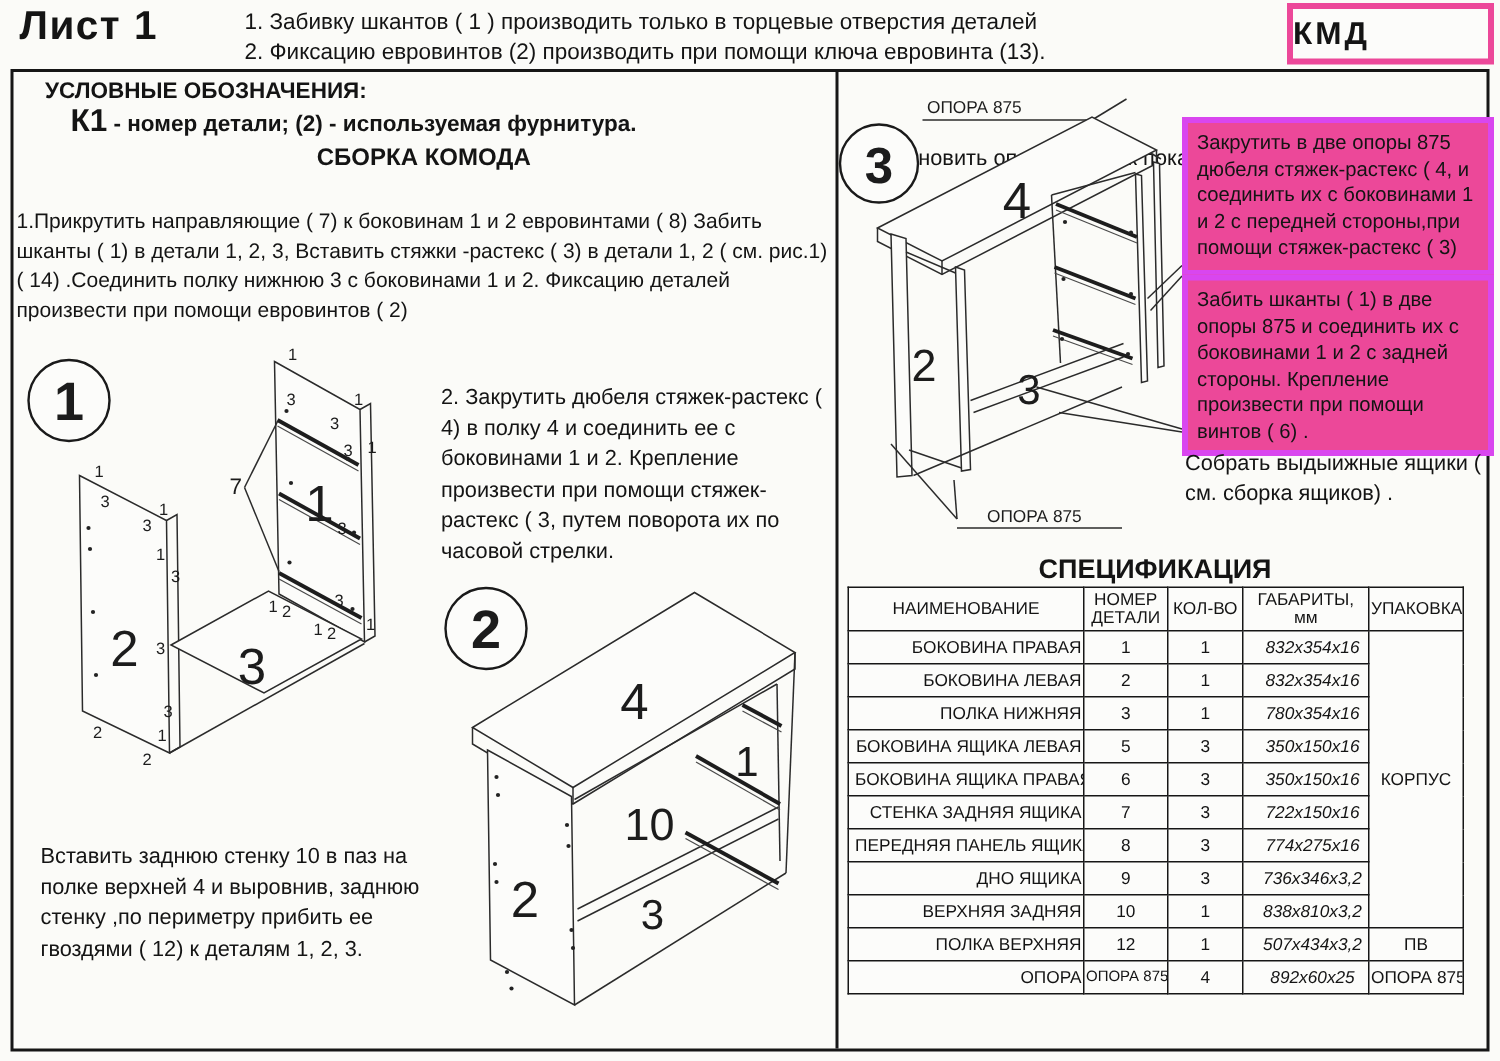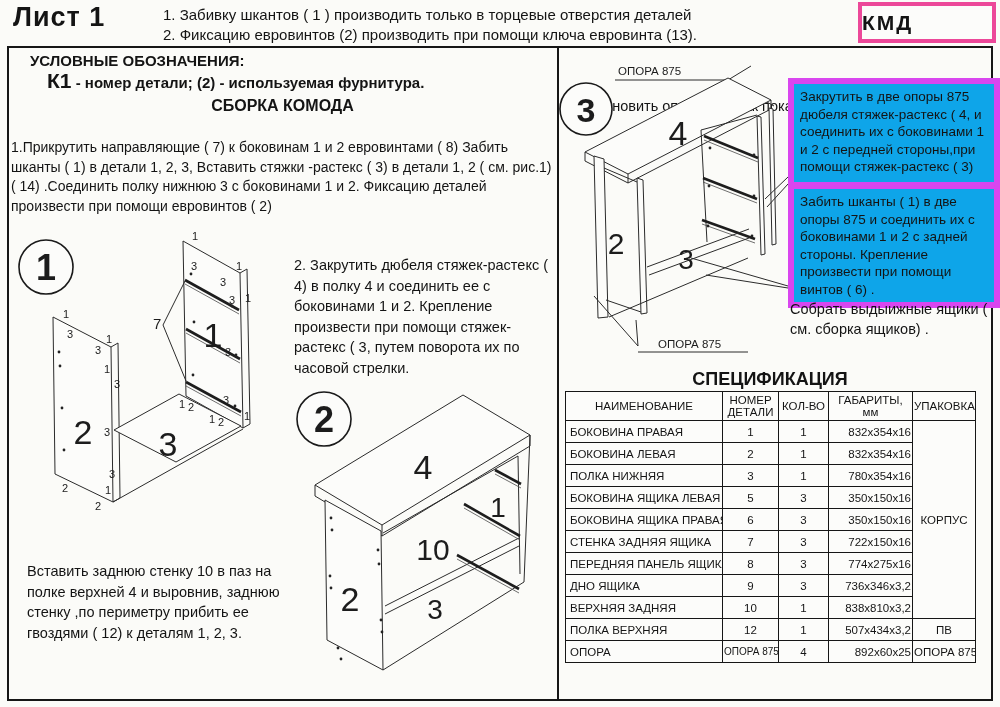--- a/index.html
+++ b/index.html
@@ -14,36 +14,36 @@
   .main-frame{left:7px;top:46px;width:982px;height:651px;border:2px solid #161616;}
   .v-divider{left:557px;top:46px;width:2px;height:653px;background:#161616;}
   .legend-title{left:30px;top:52px;font-size:15px;font-weight:bold;}
   .legend-line{left:13px;top:69px;font-size:15px;font-weight:bold;margin-left:34px;}
   .legend-key{font-size:21px;font-weight:bold;}
   .asm-title{left:10px;top:97px;width:545px;text-align:center;font-size:16px;font-weight:bold;}
   .step1{left:11px;top:120px;width:547px;font-size:14px;line-height:1.4;margin-top:18px;}
   .step2{left:294px;top:255px;width:263px;font-size:14.5px;line-height:1.42;}
   .note-back{left:27px;top:561px;width:254px;font-size:14.5px;line-height:1.42;}
   .step3-title{left:566px;top:50px;font-size:14.5px;margin-top:48px;}
-  .callout{border:6px solid #d946ef;background:#0ea5e9;font-size:13.5px;line-height:1.3;
+  .callout{border:4px solid #d946ef;background:#ec4899;font-size:13.5px;line-height:1.3;
            padding:4px 6px;width:188px;}
   .callout-a{left:788px;top:78px;min-height:90px;}
   .callout-b{left:788px;top:183px;min-height:90px;}
   .drawers-note{left:790px;top:299px;width:205px;font-size:14.5px;line-height:1.4;}
   .spec-title{left:565px;top:369px;width:410px;text-align:center;font-size:18px;font-weight:bold;}
   table.spec{left:565px;top:391px;width:410px;border-collapse:collapse;table-layout:fixed;
              background:#fcfcfa;}
   table.spec th,table.spec td{border:1.5px solid #161616;overflow:hidden;white-space:nowrap;}
   table.spec th{font-size:11.5px;font-weight:normal;height:26px;text-align:center;line-height:1.05;}
   table.spec td{font-size:11.5px;height:19px;}
-  td.c-name{text-align:left;padding-left:4px;margin-left:43px;}
+  td.c-name{text-align:right;padding-left:4px;margin-left:43px;}
   td.c-num,td.c-pack{text-align:center;}
   td.c-num{font-size:11px;}
   td.c-qty{text-align:center;}
-  td.c-size{text-align:right;padding-left:10px;}
+  td.c-size{text-align:center;padding-left:10px;font-style:italic;}
   td.c-pack{font-size:11.5px;}
   svg{position:absolute;font-family:"Liberation Sans",sans-serif;}
   svg text{fill:#1c1c1c;}
   .ln{stroke:#2b2b2b;stroke-width:1;fill:none;}
   .face{stroke:#2b2b2b;stroke-width:1;fill:#fcfcfa;}
   .rail{stroke:#1d1d1d;stroke-width:2.6;fill:none;}
   .railthin{stroke:#4a4a4a;stroke-width:0.8;fill:none;}
   .dot{fill:#222;}
   .numcircle{stroke:#1a1a1a;stroke-width:1.6;fill:#fcfcfa;}
   .circ-num{font-weight:bold;}

